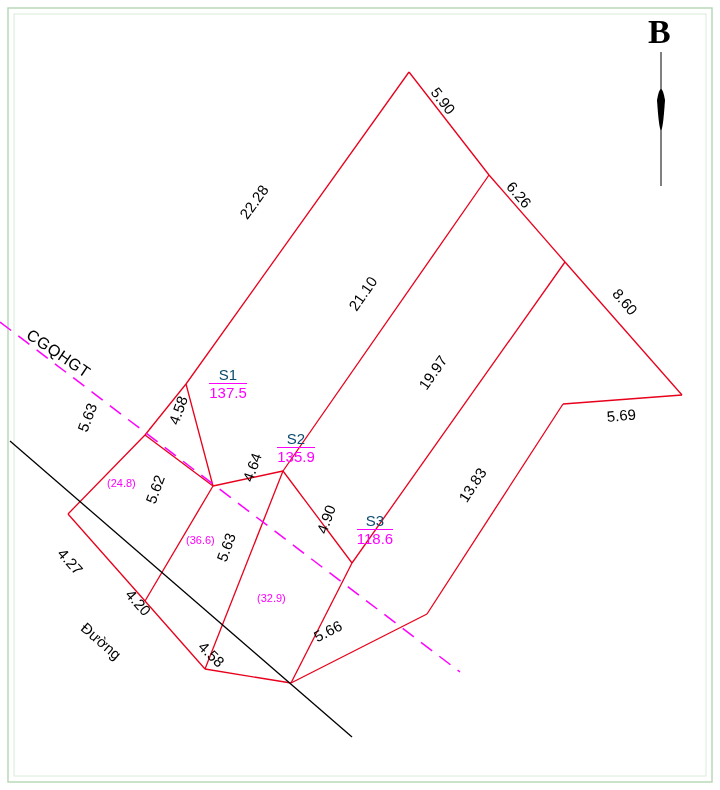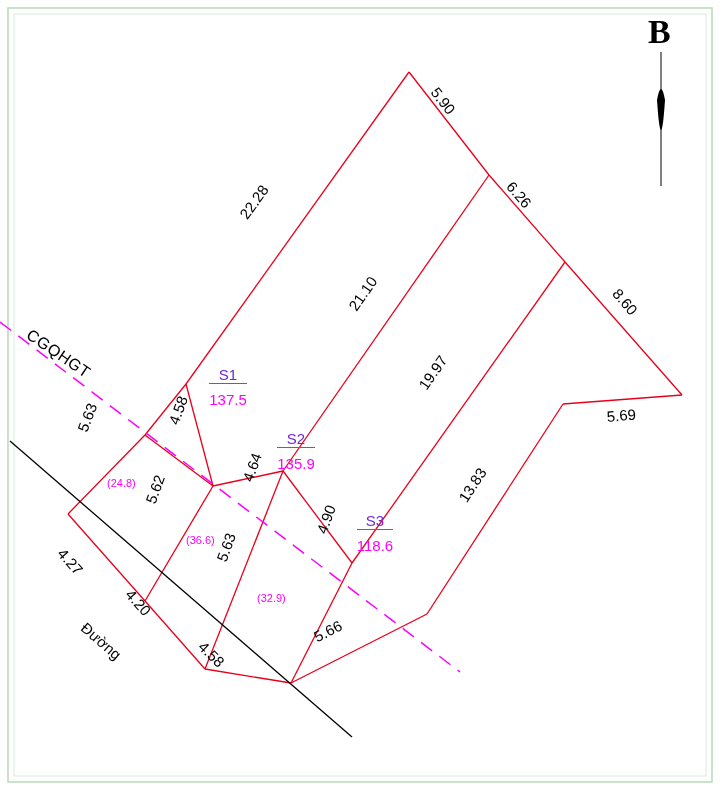--- a/index.html
+++ b/index.html
@@ -13,28 +13,28 @@
   #stage{position:absolute;left:0;top:0;width:720px;height:790px;}
   svg{position:absolute;left:0;top:0;width:720px;height:790px;}
   .lbl{
     position:absolute;
     font-family:"Liberation Sans", sans-serif;
     white-space:nowrap;
     transform-origin:0 0;
     color:#000;
   }
   .dim{font-size:15px;}
-  .parcel-name{font-size:15px;color:#6d28d9;font-weight:normal;}
+  .parcel-name{font-size:15px;color:#0c4a6e;font-weight:normal;}
   .parcel-area{font-size:15px;color:#ff00ff;}
   .paren{font-size:11px;color:#ff00ff;}
   .road{font-size:15px;color:#000;}
   .cgqhgt{font-size:16px;color:#000;letter-spacing:0.5px;}
   .north{position:absolute;font-family:"Liberation Serif", serif;font-size:34px;color:#000;font-weight:bold;}
   .parcel-box{position:absolute;text-align:center;}
-  .parcel-box .parcel-area{border-top:1px solid #ff00ff;display:inline-block;padding-top:7px;}
+  .parcel-box .parcel-area{border-top:1px solid #ff00ff;display:inline-block;padding-top:0;}
 </style>
 </head>
 <body>
 
 <div id="stage">
 
   <svg viewBox="0 0 720 790">
 
     <rect x="8" y="8" width="704" height="774" fill="none" stroke="#b9d9b9" stroke-width="1.5"></rect>
     <rect x="14" y="14" width="692" height="762" fill="none" stroke="#d8ecd8" stroke-width="1"></rect>

